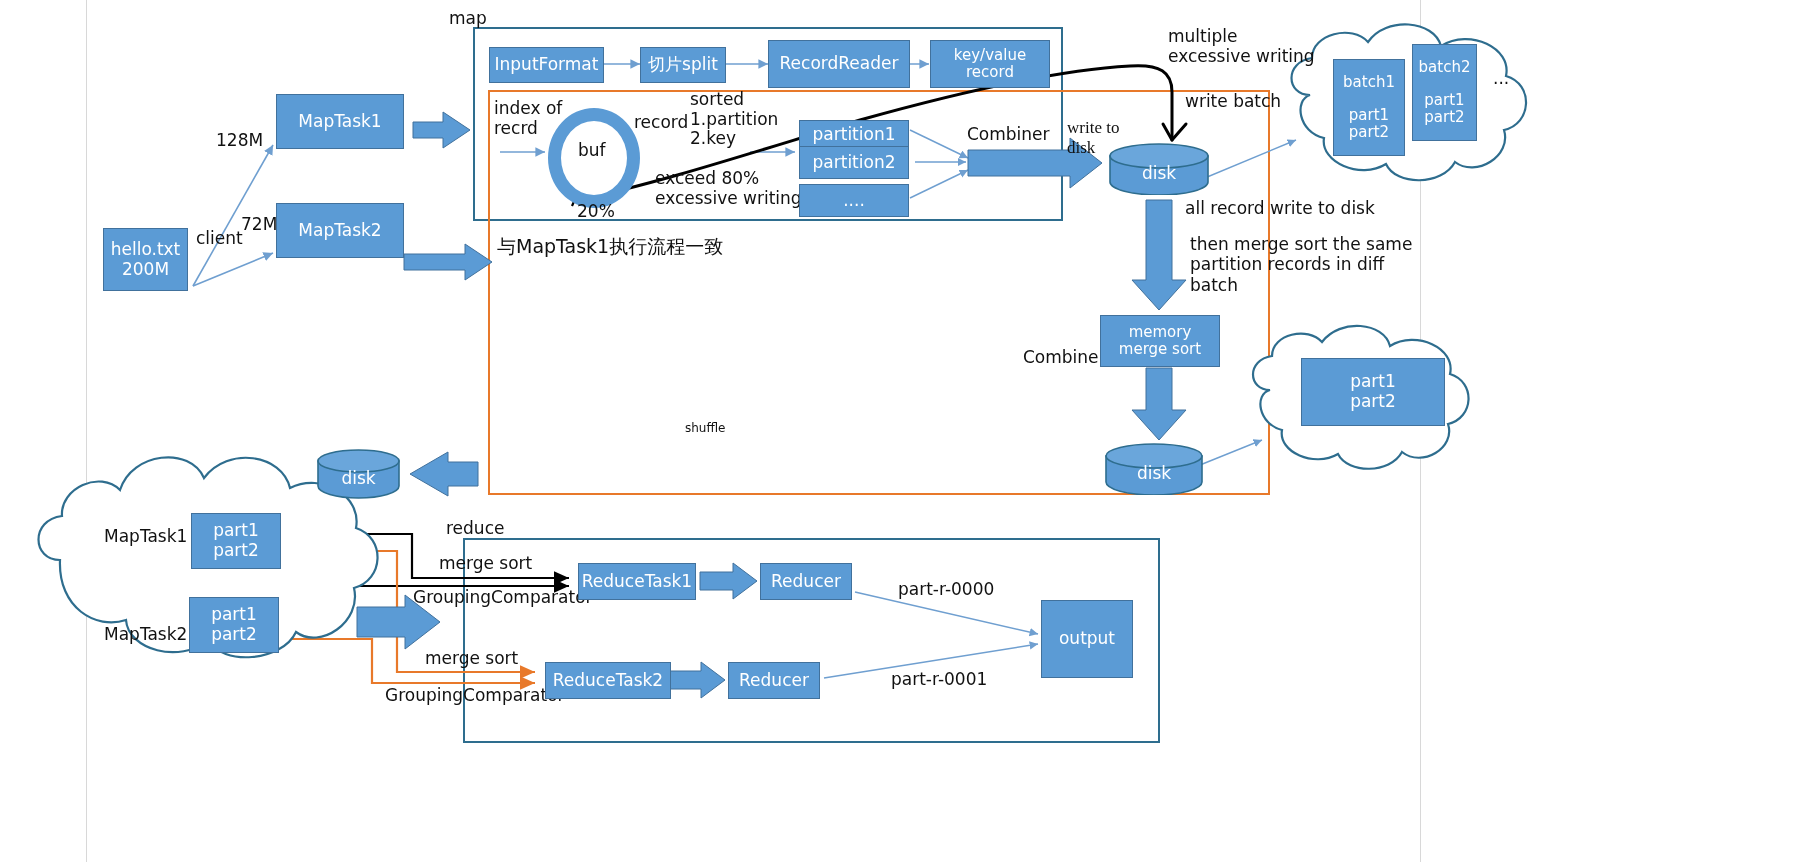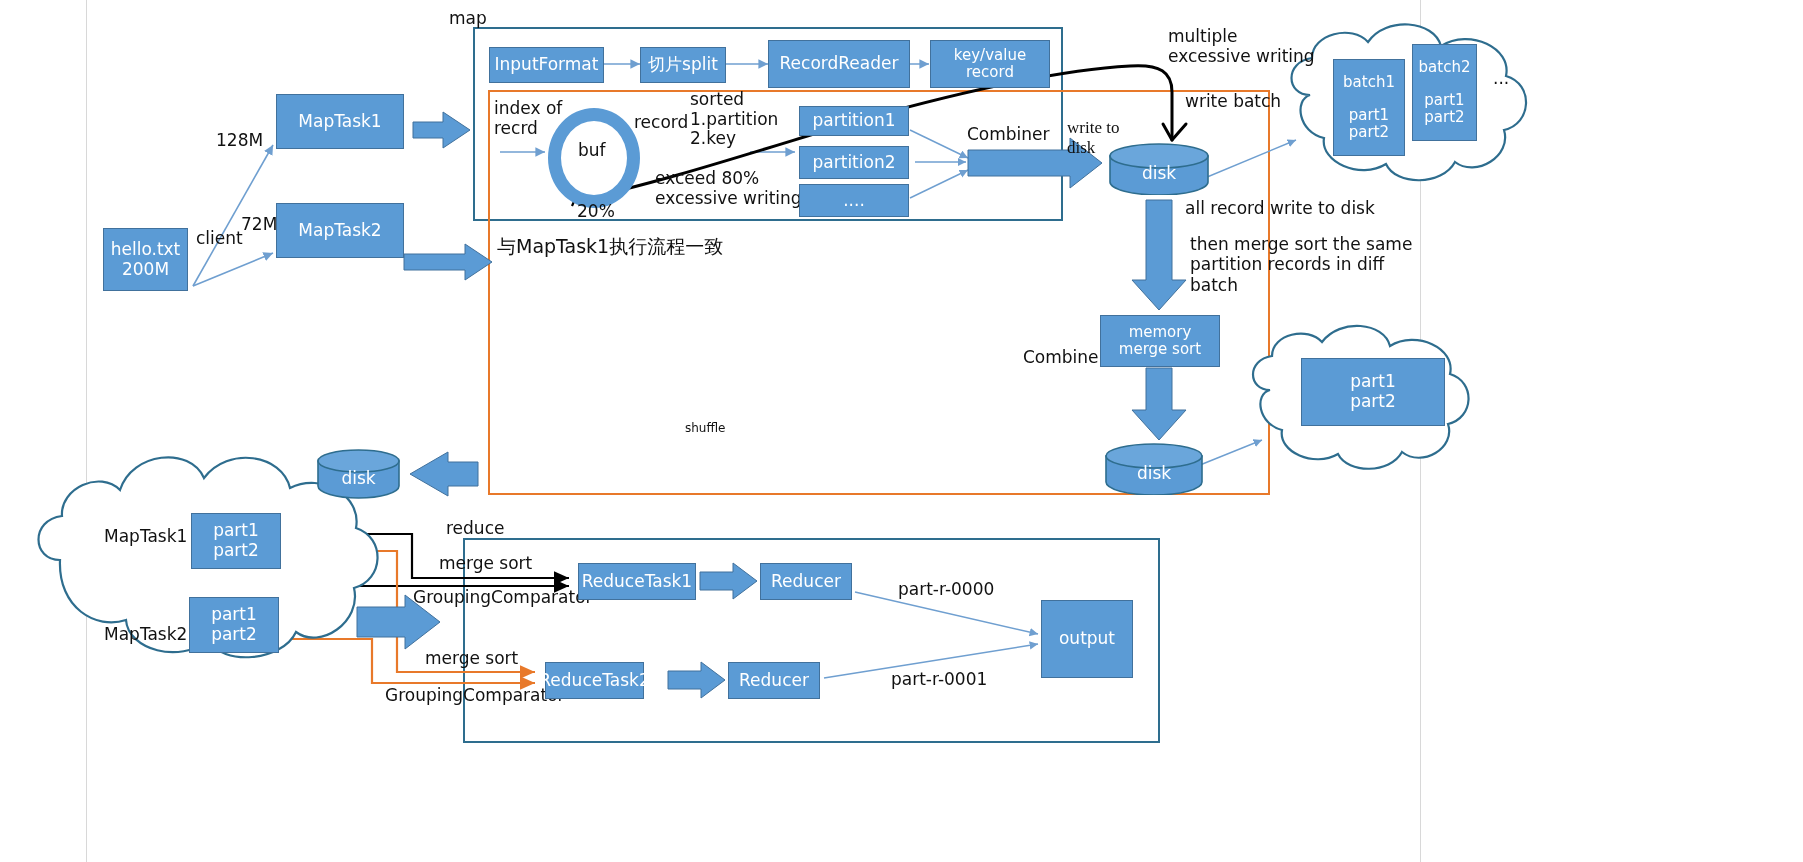--- a/index.html
+++ b/index.html
@@ -166,21 +166,21 @@
   <div class="lbl" style="left:578px;top:140px;">buf</div>
   <div class="lbl" style="left:577px;top:201px;">20%</div>
 
   <div class="lbl" style="left:634px;top:112px;">record</div>
   <div class="lbl" style="left:690px;top:90px;white-space:pre-line;line-height:1.15;">sorted
 1.partition
 2.key</div>
   <div class="lbl" style="left:655px;top:169px;white-space:pre-line;line-height:1.15;">exceed 80%
 excessive writing</div>
 
-  <div class="box" style="left:799px;top:106px;width:110px;height:30px;">
+  <div class="box" style="left:799px;top:120px;width:110px;height:30px;">
     <span>partition1</span>
   </div>
   <div class="box" style="left:799px;top:146px;width:110px;height:33px;">
     <span>partition2</span>
   </div>
   <div class="box" style="left:799px;top:184px;width:110px;height:33px;">
     <span>....</span>
   </div>
 
   <div class="lbl" style="left:967px;top:124px;">Combiner</div>
@@ -262,21 +262,21 @@
   <div class="box" style="left:578px;top:563px;width:118px;height:37px;">
     <span>ReduceTask1</span>
   </div>
   <div class="box" style="left:760px;top:563px;width:92px;height:37px;">
     <span>Reducer</span>
   </div>
   <div class="lbl" style="left:898px;top:579px;">part-r-0000</div>
 
   <div class="lbl" style="left:425px;top:648px;">merge sort</div>
   <div class="lbl" style="left:385px;top:685px;">GroupingComparator</div>
-  <div class="box" style="left:545px;top:662px;width:99px;height:37px;">
+  <div class="box" style="left:545px;top:662px;width:126px;height:37px;">
     <span>ReduceTask2</span>
   </div>
   <div class="box" style="left:728px;top:662px;width:92px;height:37px;">
     <span>Reducer</span>
   </div>
   <div class="lbl" style="left:891px;top:669px;">part-r-0001</div>
 
   <div class="box" style="left:1041px;top:600px;width:92px;height:78px;">
     <span>output</span>
   </div>

